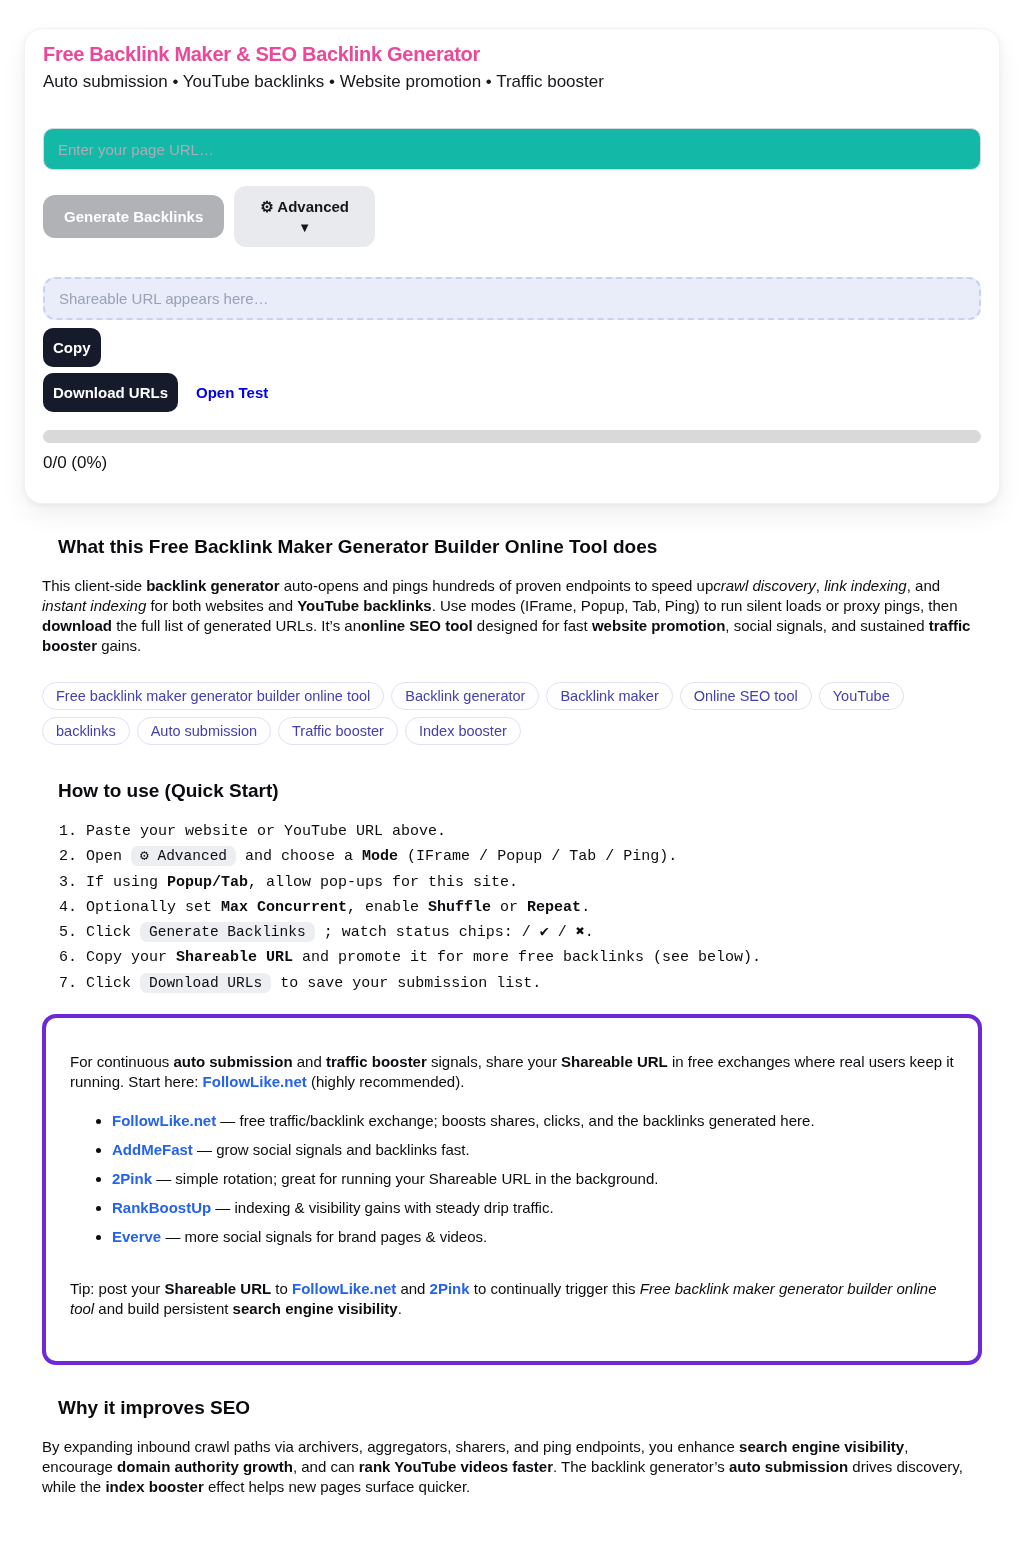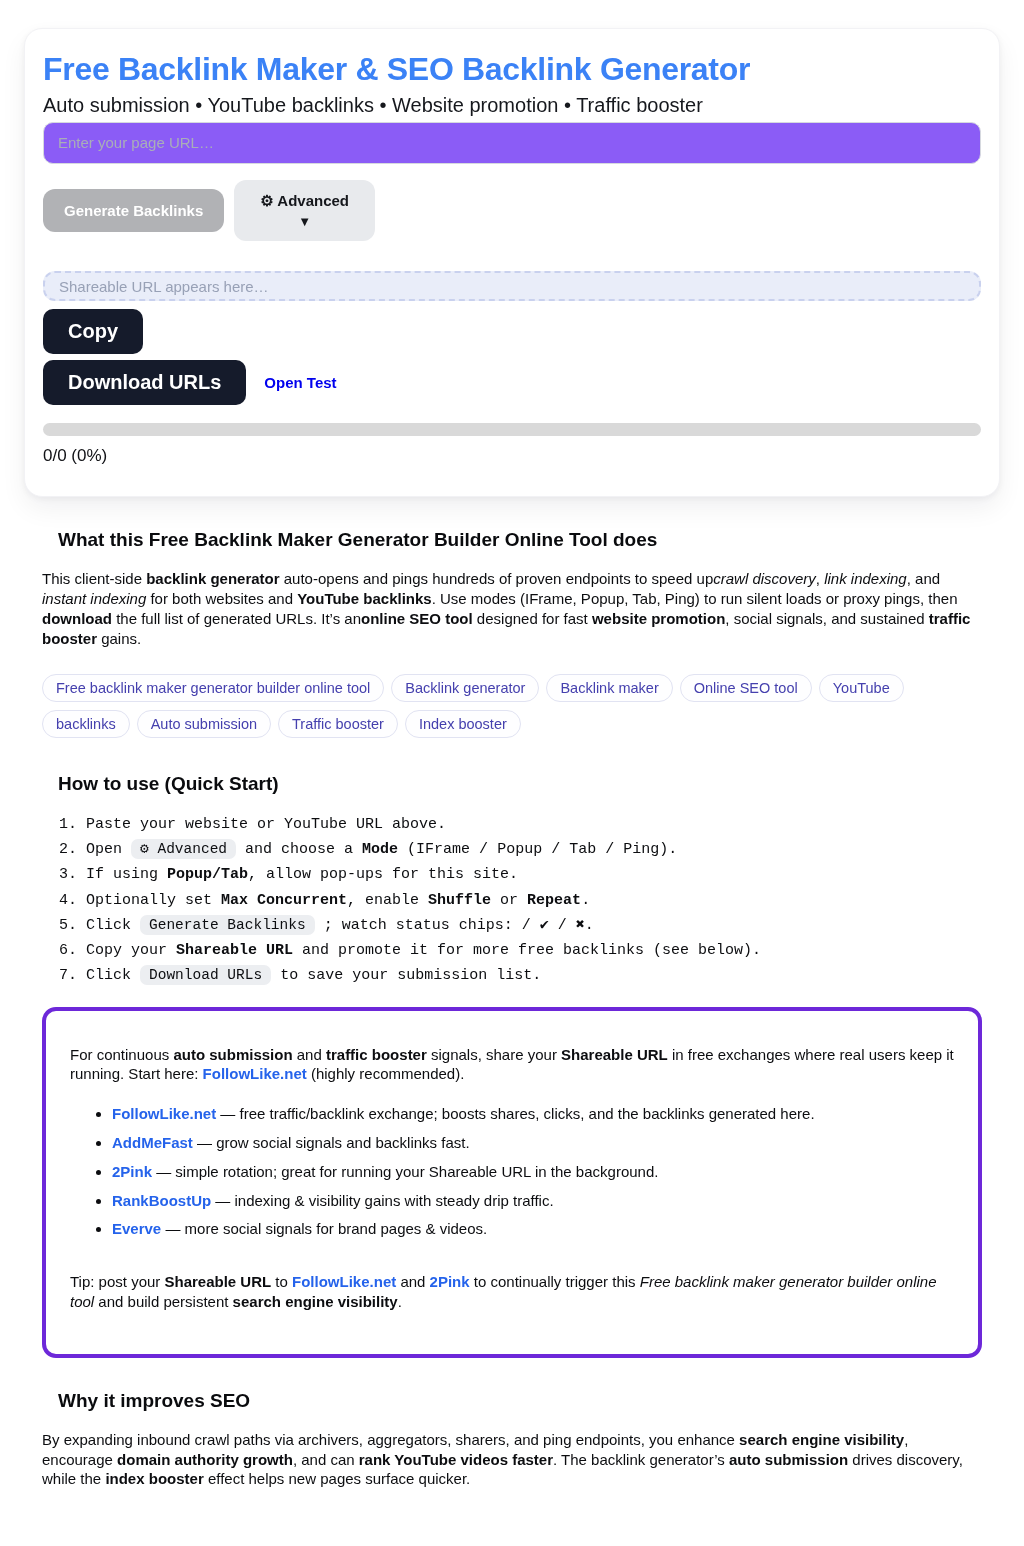--- a/index.html
+++ b/index.html
@@ -14,39 +14,39 @@
 
   
   .card {
     background: #fff;
     border: 1px solid #f2f2f5;
     border-radius: 18px;
     padding: 14px 18px 30px;
     box-shadow: 0 12px 26px rgba(15,23,42,.06), 0 2px 6px rgba(15,23,42,.05);
   }
   h1 {
-    font-size: 32px;
+    font-size: 20px;
     line-height: 1.15;
-    margin: 8px 0 6px;
+    margin: 0 0 6px;
     letter-spacing: -0.3px;
-    color: #3b82f6;
-  }
-  .subtitle { margin: 0 0 5px; font-size: 20px; color: #16181d; }
+    color: #ec4899;
+  }
+  .subtitle { margin: 0 0 36px; font-size: 17px; color: #16181d; }
 
   .url-input {
     width: 100%;
     height: 42px;
     border: 1.5px solid #d6d9df;
     border-radius: 10px;
     padding: 0 14px;
     font-size: 15px;
     font-family: inherit;
     color: #111;
     outline: none;
-    background: #8b5cf6;
+    background: #14b8a6;
   }
   .url-input::placeholder { color: #a9aeb8; }
 
   .btn-row { display: flex; align-items: center; gap: 10px; margin-top: 16px; }
   .btn-generate {
     background: #b1b2b5;
     color: #fff;
     font-weight: bold;
     font-size: 15px;
     font-family: inherit;
@@ -66,41 +66,41 @@
     font-weight: bold;
     text-align: center;
     cursor: pointer;
     line-height: 1.55;
   }
   .btn-advanced .adv-caret { display: block; font-size: 13px; }
 
   .share-input {
     margin-top: 30px;
     width: 100%;
-    height: 30px;
+    height: 43px;
     background: #e9edf9;
     border: 2px dashed #c9d1ee;
     border-radius: 12px;
     padding: 0 14px;
     font-size: 15px;
     font-family: inherit;
     color: #3c4254;
     outline: none;
   }
   .share-input::placeholder { color: #98a1b6; }
 
   .btn-dark {
     background: #151b2b;
     color: #fff;
     font-weight: bold;
-    font-size: 20px;
+    font-size: 15px;
     font-family: inherit;
     border: none;
     border-radius: 10px;
-    padding: 11px 25px;
+    padding: 11px 10px;
     cursor: pointer;
   }
   .row-copy { margin-top: 8px; }
   .row-download { margin-top: 6px; display: flex; align-items: center; }
   .open-test {
     color: #0000ee;
     font-weight: bold;
     font-size: 15px;
     text-decoration: none;
     margin-left: 18px;

